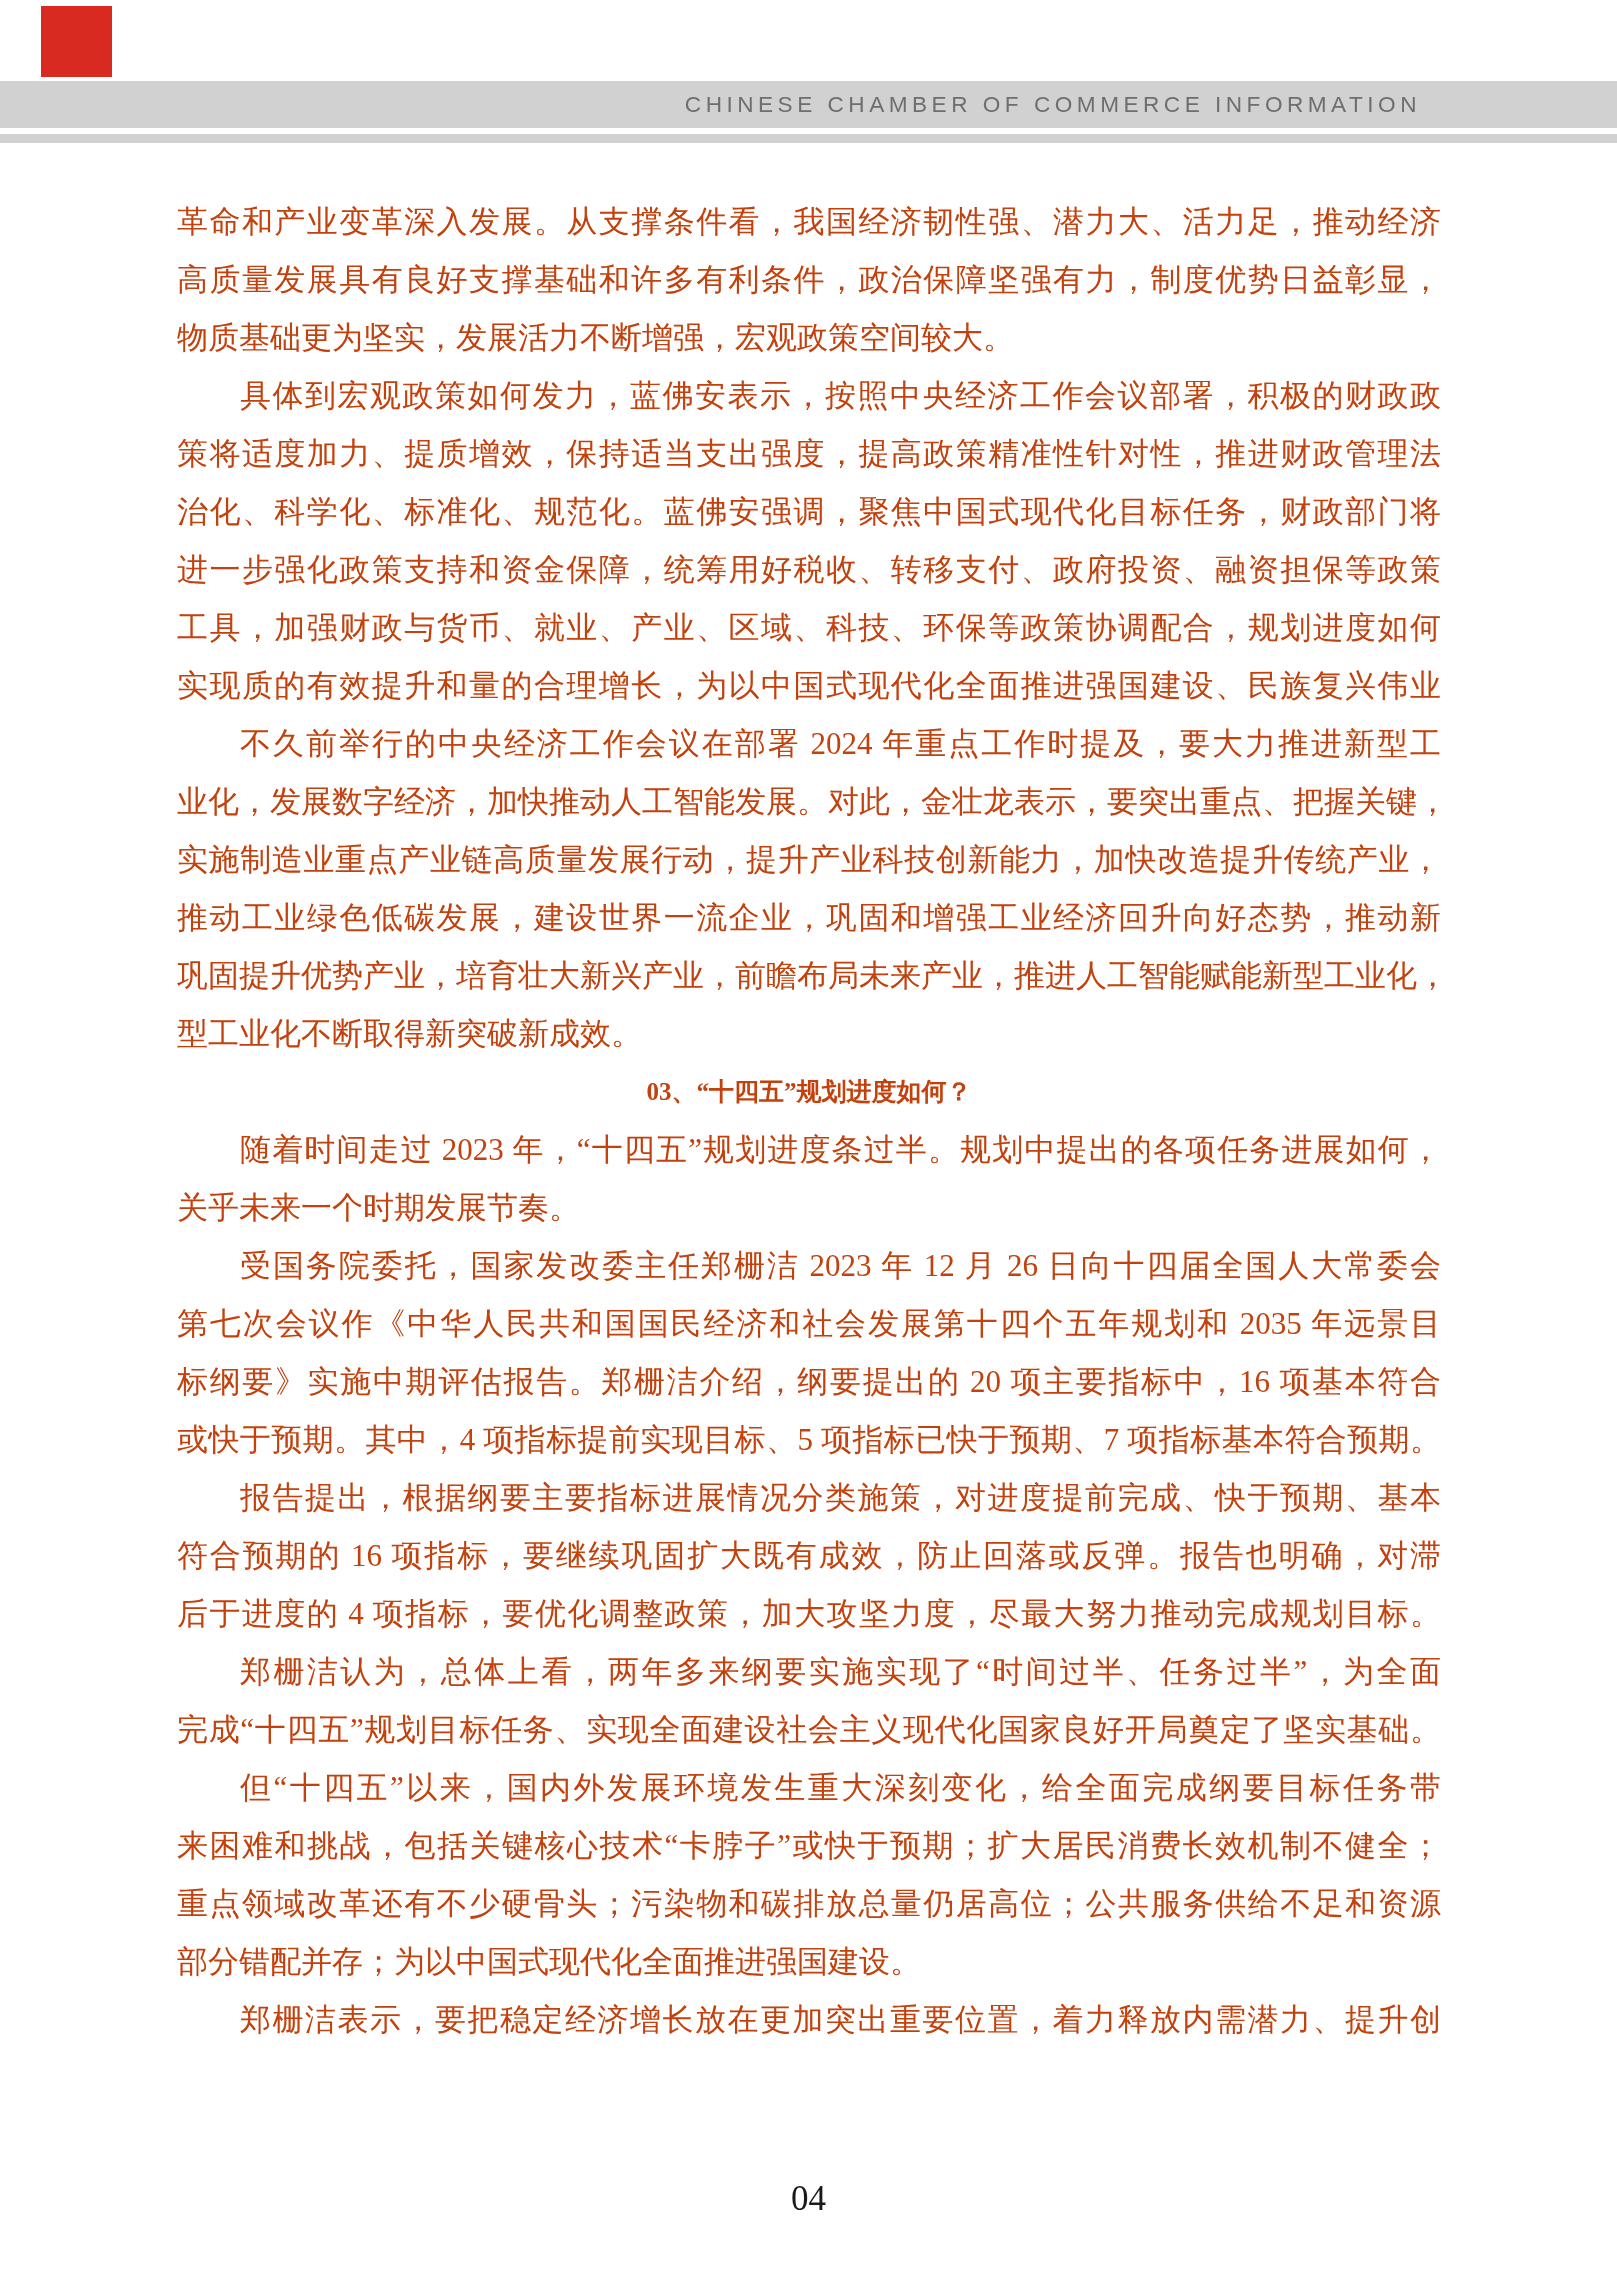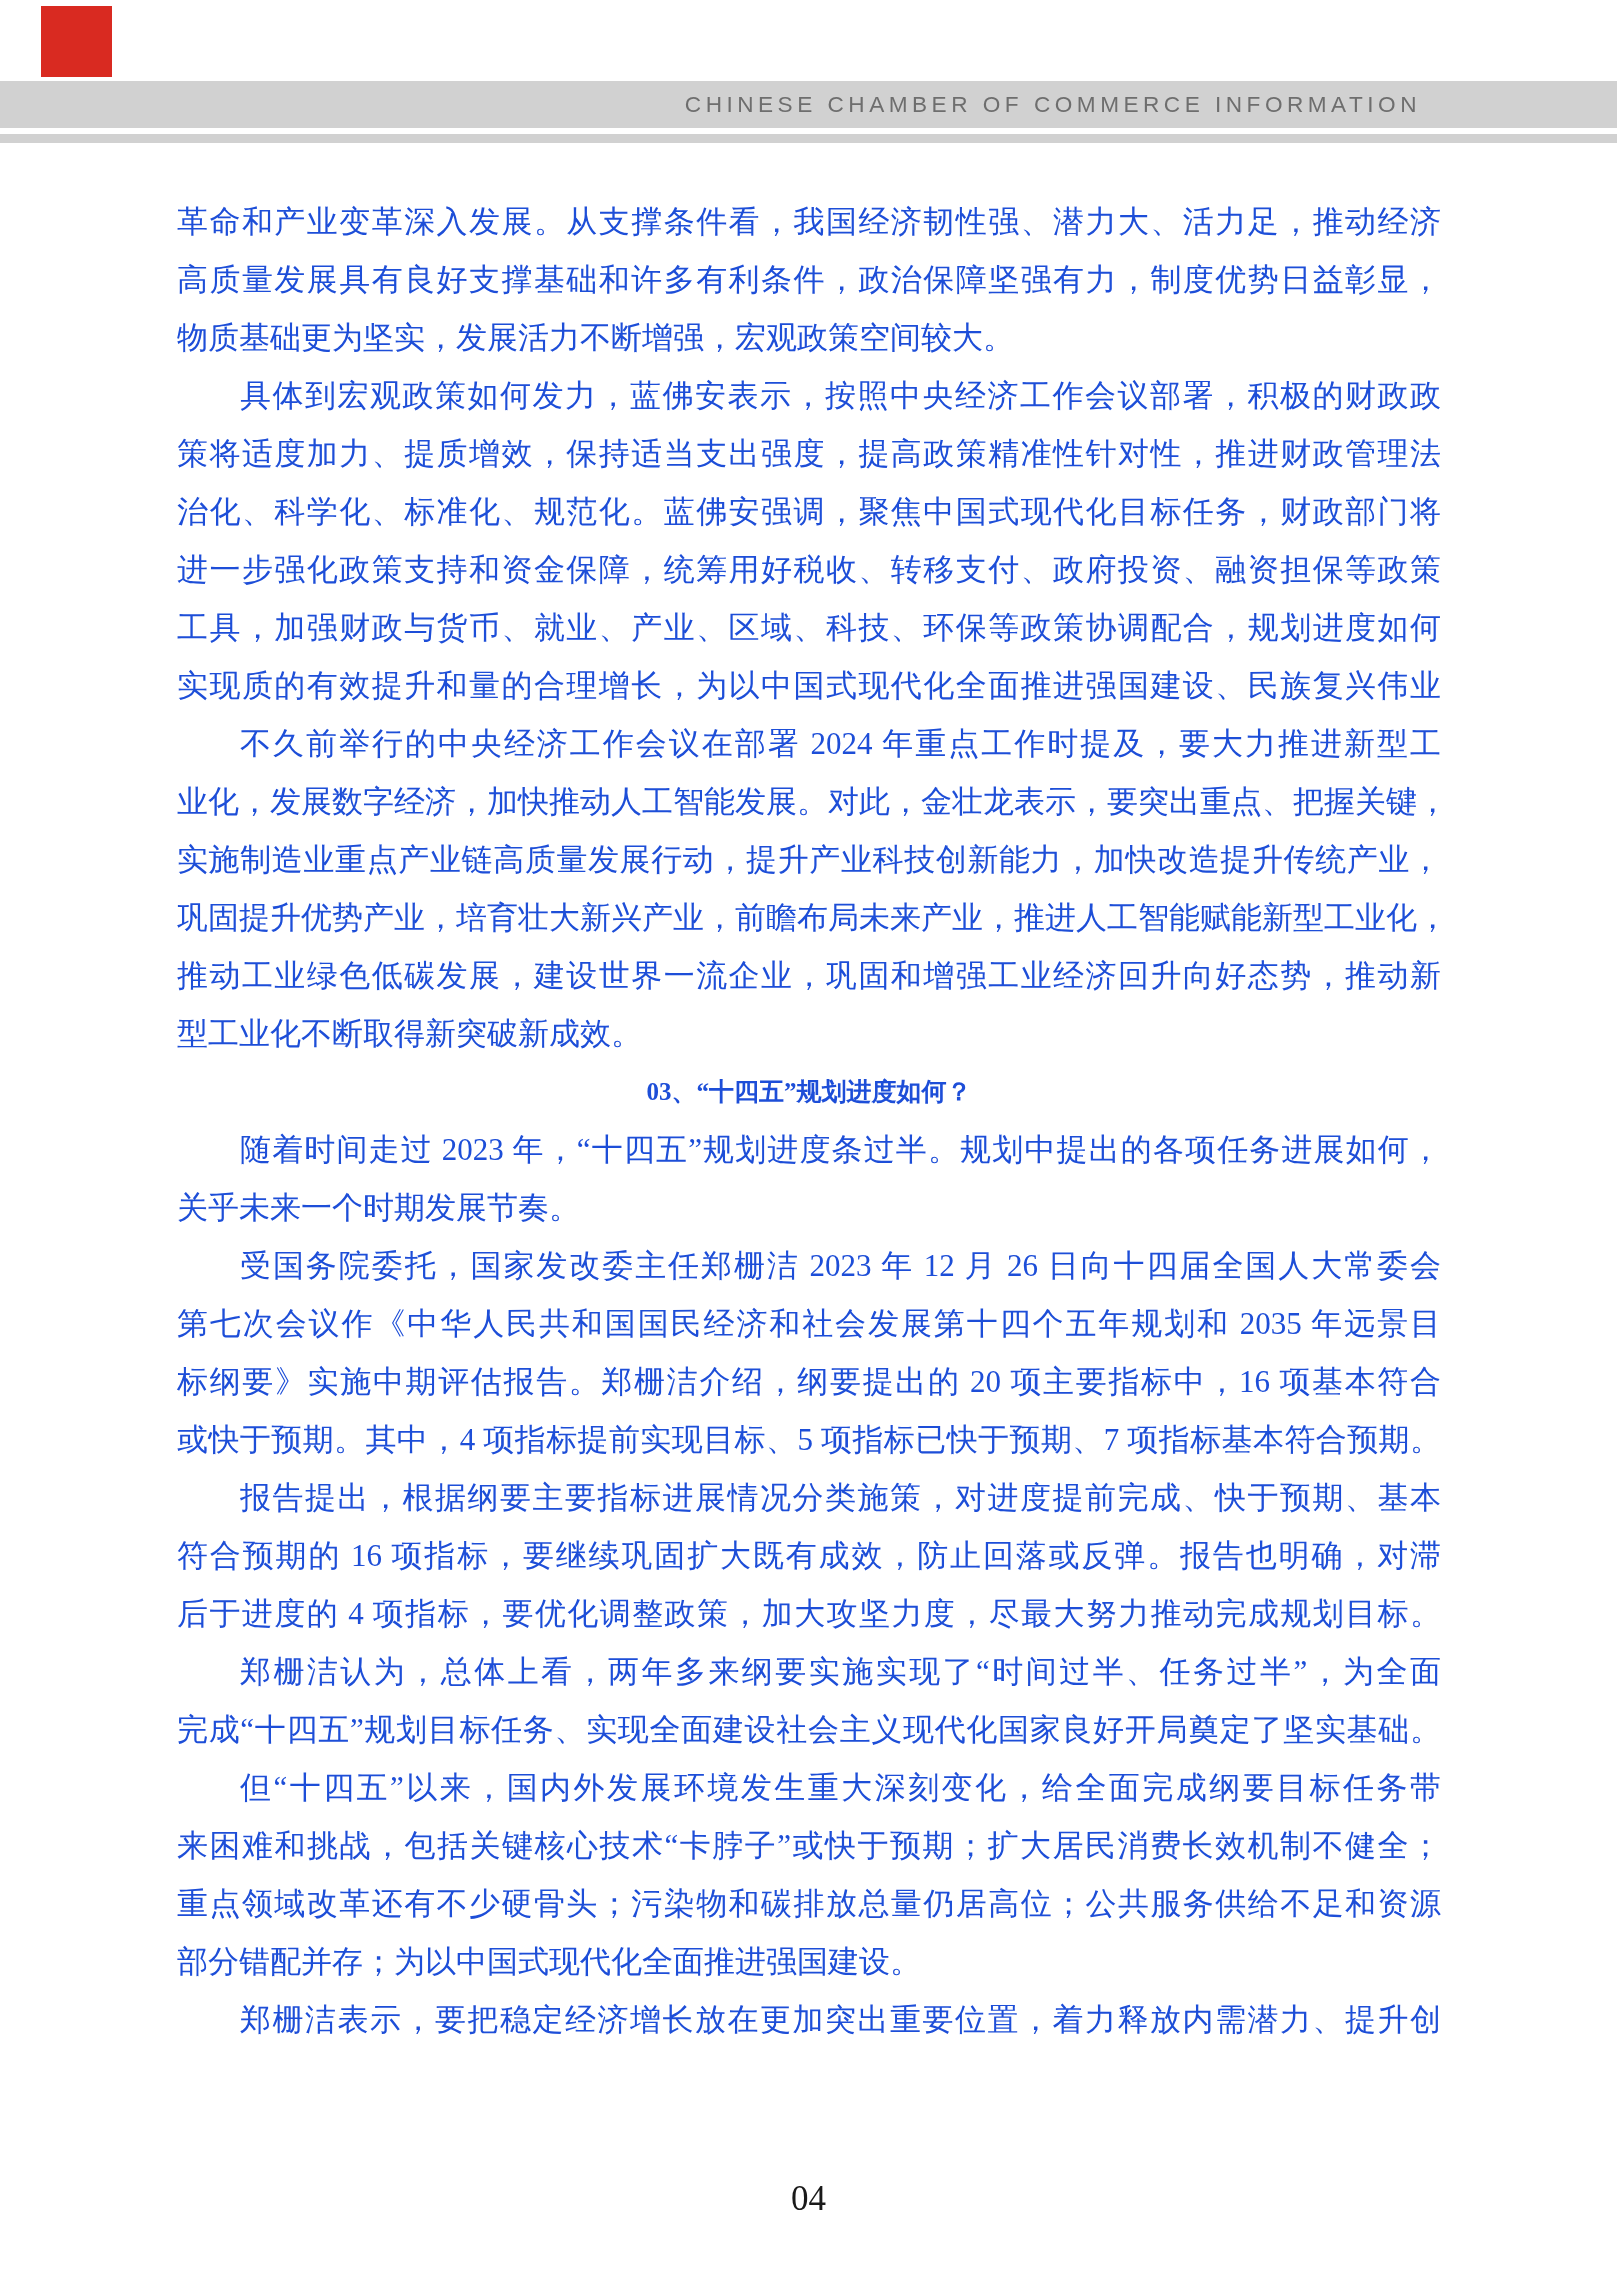--- a/index.html
+++ b/index.html
@@ -44,21 +44,21 @@
     left: 177px;
     top: 193px;
     width: 1264px;
   }
   .line {
     height: 58px;
     line-height: 58px;
     font-size: 31px;
     white-space: nowrap;
     text-align: left;
-    color: #1d4ed8;
+    color: #c2410c;
   }
   .line.just {
     text-align: justify;
     text-align-last: justify;
     -moz-text-align-last: justify;
   }
   .line.ind { text-indent: 63px; }
   .line.heading {
     text-align: center;
     text-align-last: center;
@@ -94,22 +94,22 @@
       <div class="line">物质基础更为坚实，发展活力不断增强，宏观政策空间较大。</div>
       <div class="line just ind">具体到宏观政策如何发力，蓝佛安表示，按照中央经济工作会议部署，积极的财政政</div>
       <div class="line just">策将适度加力、提质增效，保持适当支出强度，提高政策精准性针对性，推进财政管理法</div>
       <div class="line just">治化、科学化、标准化、规范化。蓝佛安强调，聚焦中国式现代化目标任务，财政部门将</div>
       <div class="line just">进一步强化政策支持和资金保障，统筹用好税收、转移支付、政府投资、融资担保等政策</div>
       <div class="line just">工具，加强财政与货币、就业、产业、区域、科技、环保等政策协调配合，规划进度如何</div>
       <div class="line just">实现质的有效提升和量的合理增长，为以中国式现代化全面推进强国建设、民族复兴伟业</div>
       <div class="line just ind">不久前举行的中央经济工作会议在部署 2024 年重点工作时提及，要大力推进新型工</div>
       <div class="line just">业化，发展数字经济，加快推动人工智能发展。对此，金壮龙表示，要突出重点、把握关键，</div>
       <div class="line just">实施制造业重点产业链高质量发展行动，提升产业科技创新能力，加快改造提升传统产业，</div>
+      <div class="line just">推动工业绿色低碳发展，建设世界一流企业，巩固和增强工业经济回升向好态势，推动新</div>
       <div class="line just">巩固提升优势产业，培育壮大新兴产业，前瞻布局未来产业，推进人工智能赋能新型工业化，</div>
-      <div class="line just">推动工业绿色低碳发展，建设世界一流企业，巩固和增强工业经济回升向好态势，推动新</div>
       <div class="line">型工业化不断取得新突破新成效。</div>
       <div class="line heading">03、“十四五”规划进度如何？</div>
       <div class="line just ind">随着时间走过 2023 年，“十四五”规划进度条过半。规划中提出的各项任务进展如何，</div>
       <div class="line">关乎未来一个时期发展节奏。</div>
       <div class="line just ind">受国务院委托，国家发改委主任郑栅洁 2023 年 12 月 26 日向十四届全国人大常委会</div>
       <div class="line just">第七次会议作《中华人民共和国国民经济和社会发展第十四个五年规划和 2035 年远景目</div>
       <div class="line just">标纲要》实施中期评估报告。郑栅洁介绍，纲要提出的 20 项主要指标中，16 项基本符合</div>
       <div class="line just">或快于预期。其中，4 项指标提前实现目标、5 项指标已快于预期、7 项指标基本符合预期。</div>
       <div class="line just ind">报告提出，根据纲要主要指标进展情况分类施策，对进度提前完成、快于预期、基本</div>
       <div class="line just">符合预期的 16 项指标，要继续巩固扩大既有成效，防止回落或反弹。报告也明确，对滞</div>

